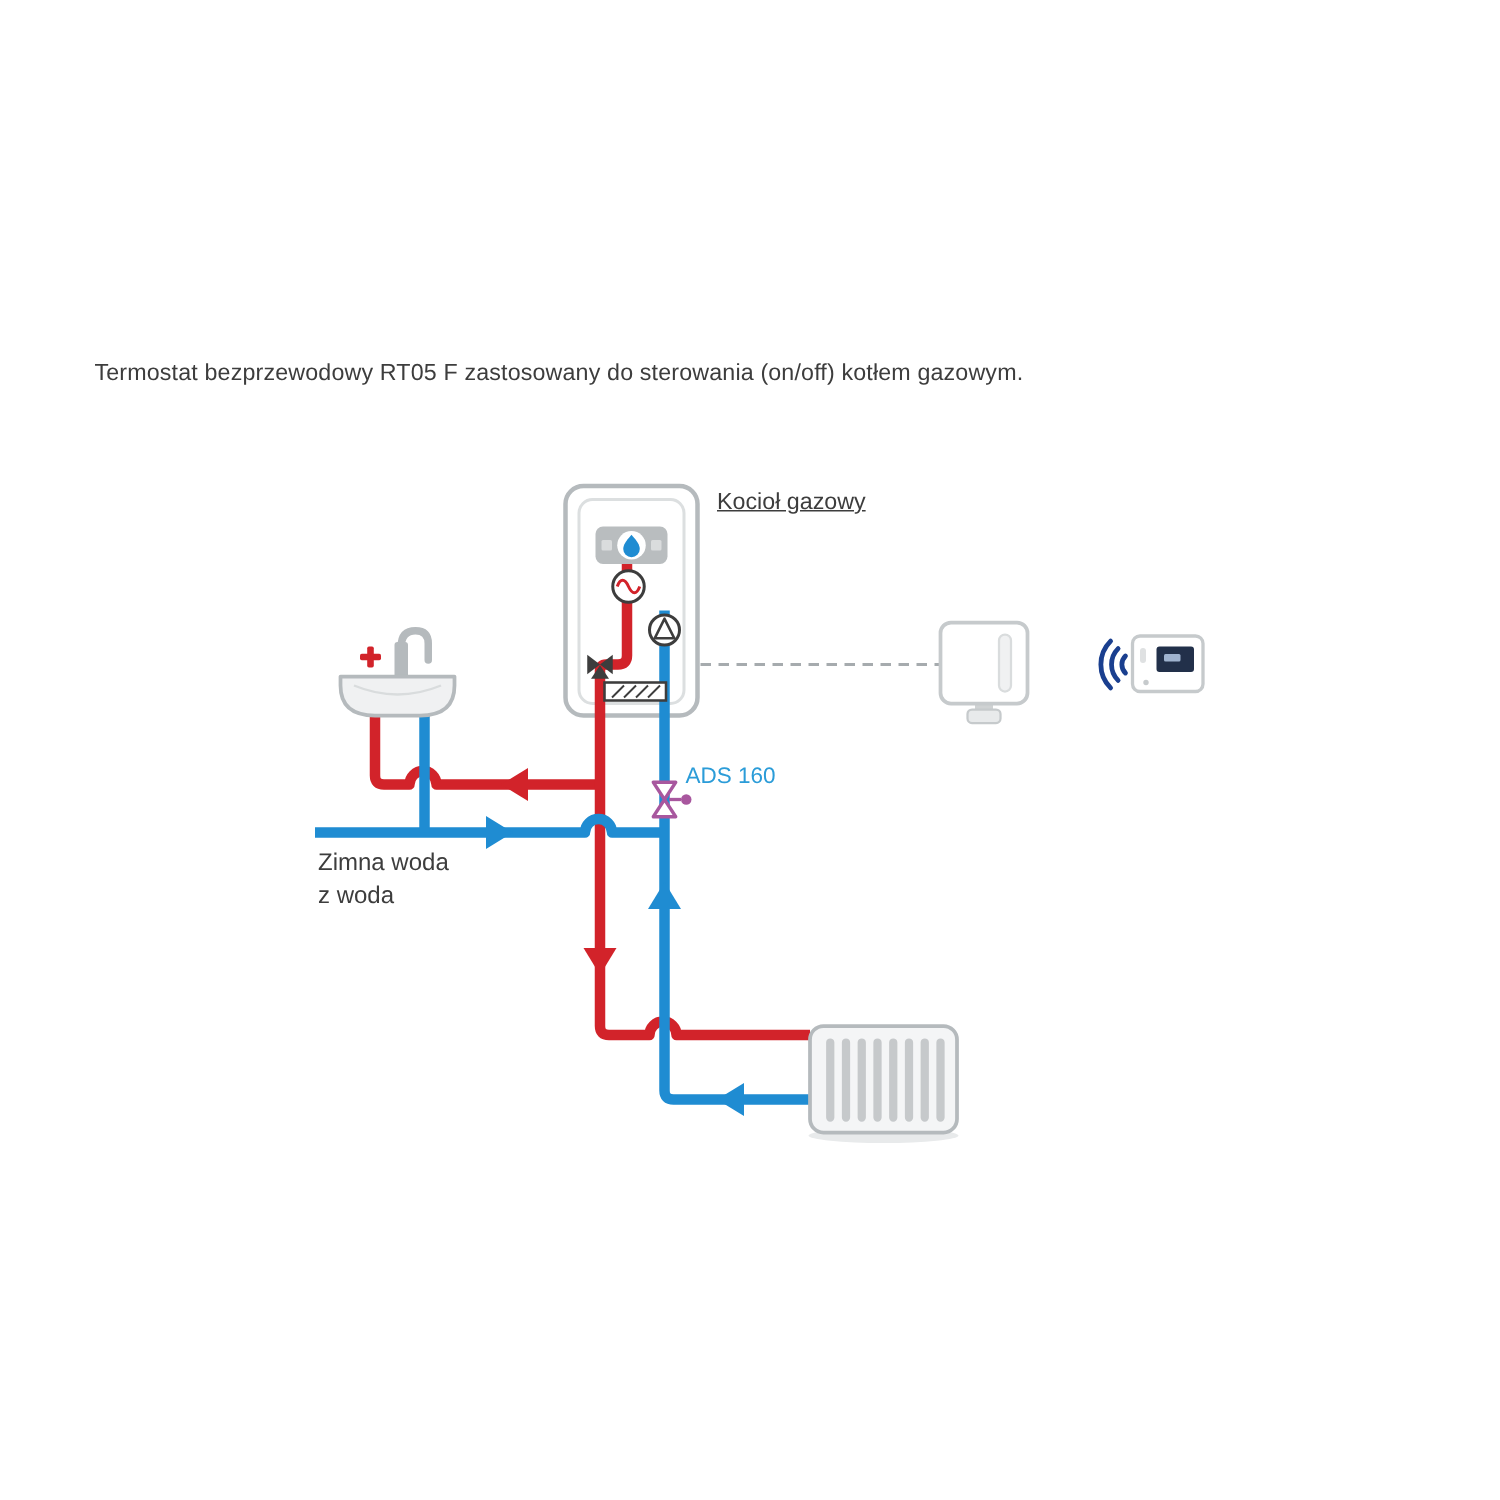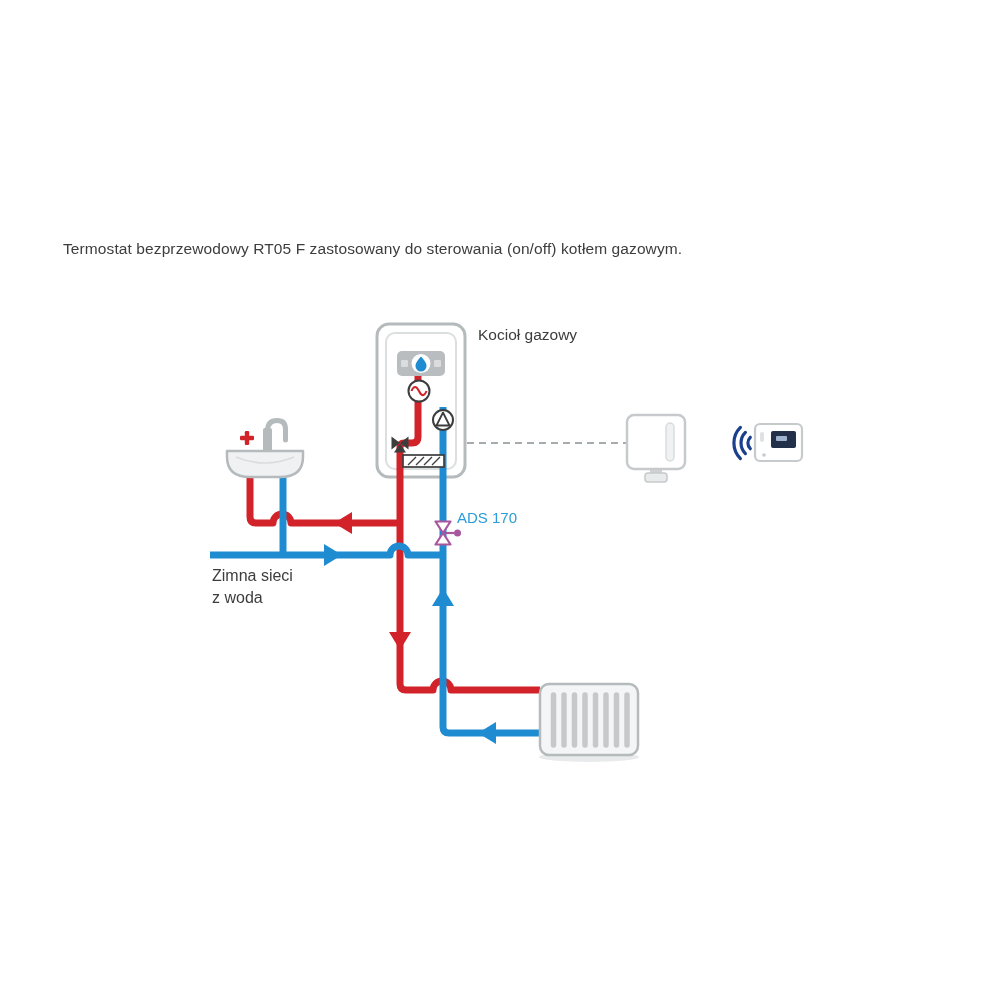--- a/index.html
+++ b/index.html
@@ -18,21 +18,21 @@
   .page{
     position:relative; width:1000px; height:1000px;
     background:var(--background);
     font-family:"Liberation Sans", sans-serif;
     color:var(--text);
     overflow:hidden;
   }
   svg.diagram{ position:absolute; left:0; top:0; }
   .caption{ position:absolute; left:40px; top:240px; font-size:15.5px; letter-spacing:.1px;margin-left:23px; }
   .label{ position:absolute; font-size:15.5px; }
-  .label-boiler{ left:478px; top:326px; }
+  .label-boiler{ left:478px; top:326px;text-decoration:underline; }
   .label-ads{ left:457px; top:509px; font-size:15px; color:var(--label-blue); }
   .label-cold{ left:212px; top:565px; font-size:16px; line-height:22px; }
   .pipe-hot{ stroke:var(--hot-pipe); stroke-width:7; fill:none; stroke-linejoin:round; }
   .pipe-cold{ stroke:var(--cold-pipe); stroke-width:7; fill:none; stroke-linejoin:round; }
   .arrow-hot{ fill:var(--hot-pipe); }
   .arrow-cold{ fill:var(--cold-pipe); }
 </style>
 </head>
 <body>
 
@@ -131,19 +131,19 @@
     <g>
       <line x1="446" y1="533" x2="454" y2="533" stroke="var(--ads-purple)" stroke-width="2.2"></line>
       <circle cx="457.5" cy="533" r="3.5" fill="var(--ads-purple)"></circle>
       <polygon points="435.5,521.5 450.5,521.5 443,533" fill="#ffffff" stroke="var(--ads-purple)" stroke-width="2.2" stroke-linejoin="round"></polygon>
       <polygon points="435.5,544.5 450.5,544.5 443,533" fill="#ffffff" stroke="var(--ads-purple)" stroke-width="2.2" stroke-linejoin="round"></polygon>
     </g>
   </svg>
 
   <div class="caption">Termostat bezprzewodowy RT05 F zastosowany do sterowania (on/off) kotłem gazowym.</div>
   <div class="label label-boiler">Kocioł gazowy</div>
-  <div class="label label-ads">ADS 170</div>
+  <div class="label label-ads">ADS 160</div>
   <div class="label label-cold">
-    <div>Zimna sieci</div>
+    <div>Zimna woda</div>
     <div>z woda</div>
   </div>
 
 </div>
 
 </body></html>

